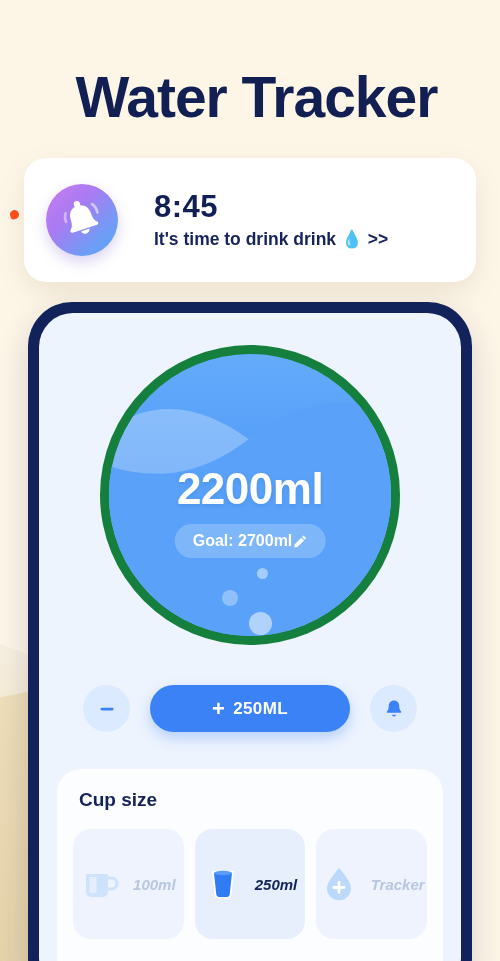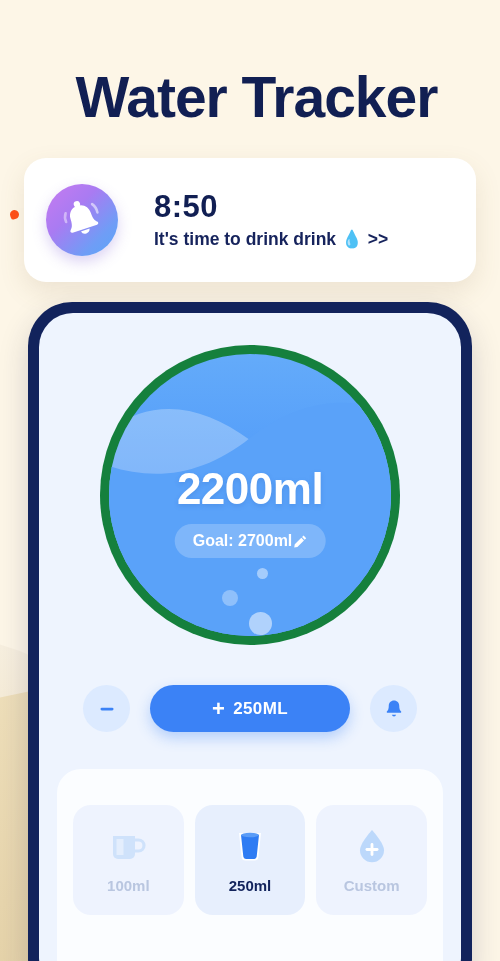--- a/index.html
+++ b/index.html
@@ -118,21 +118,21 @@
 
   
   .cup-card{
     position:absolute;left:18px;right:18px;top:456px;height:215px;
     background:#fbfdff;border-radius:24px;padding:18px 16px 0 16px;box-sizing:border-box;
   }
   .cup-title{font-size:19px;font-weight:bold;color:#14225a;margin:2px 0 0 6px;}
   .cup-grid{display:flex;gap:11px;margin-top:18px;}
   .cup-item{
     flex:1;height:110px;border-radius:18px;background:#eef3fe;
-    display:flex;flex-direction:column;align-items:center;justify-content:center;gap:12px;
+    display:flex;align-items:center;justify-content:center;gap:12px;font-style:italic;
   }
   .cup-item.sel{background:#e7effd;}
   .cup-label{font-size:15px;font-weight:bold;color:#b9c6e0;}
   .cup-item.sel .cup-label{color:#12235c;}
 </style>
 </head>
 <body>
 
 <div class="stage">
 
@@ -153,21 +153,21 @@
     <div class="bell-circle">
       <svg class="bell-glyph" width="52" height="52" viewBox="0 0 52 52">
         <path d="M26 11 c-6.4 0 -10.6 4.6 -10.6 10.8 c0 6.4 -1.4 8.6 -3.4 10.4 c-1.2 1.1 -0.5 3 1.2 3 h25.6 c1.7 0 2.4 -1.9 1.2 -3 c-2 -1.8 -3.4 -4 -3.4 -10.4 C36.6 15.6 32.4 11 26 11 z" fill="#ffffff"></path>
         <circle cx="26" cy="9.5" r="3.2" fill="#ffffff"></circle>
         <path d="M21.5 36.5 a4.6 4.6 0 0 0 9 0 z" fill="#ffffff"></path>
         <path d="M40.5 14 a13 13 0 0 1 2.5 9.5" fill="none" stroke="#ffffff" stroke-opacity=".55" stroke-width="2.6" stroke-linecap="round"></path>
         <path d="M12.5 14.5 a12 12 0 0 0 -2.2 8.5" fill="none" stroke="#ffffff" stroke-opacity=".45" stroke-width="2.6" stroke-linecap="round"></path>
       </svg>
     </div>
     <div class="notif-text">
-      <div class="notif-time">8:50</div>
+      <div class="notif-time">8:45</div>
       <div class="notif-msg">
         <span>It's time to drink drink</span>
         <span class="drop-emoji">💧</span>
         <span>&gt;&gt;</span>
       </div>
     </div>
   </div>
 
   <div class="phone">
     <div class="screen">
@@ -203,20 +203,21 @@
         </div>
         <div class="round-btn">
           <svg width="22" height="22" viewBox="0 0 24 24">
             <path d="M12 2.6 c-3.4 0 -5.7 2.5 -5.7 5.8 c0 3.6 -.8 5 -1.9 6 c-.7 .6 -.3 1.8 .7 1.8 h13.8 c1 0 1.4 -1.2 .7 -1.8 c-1.1 -1 -1.9 -2.4 -1.9 -6 C17.7 5.1 15.4 2.6 12 2.6 z" fill="#3b82f6"></path>
             <path d="M9.7 18.4 a2.4 2.4 0 0 0 4.6 0 z" fill="#3b82f6"></path>
           </svg>
         </div>
       </div>
 
       <div class="cup-card">
+        <div class="cup-title">Cup size</div>
         <div class="cup-grid">
 
           <div class="cup-item">
             <svg width="40" height="38" viewBox="0 0 40 38">
               <path d="M5 9 h22 v18 a5 5 0 0 1 -5 5 h-12 a5 5 0 0 1 -5 -5 z" fill="#cfe2fb"></path>
               <path d="M27 13 h3.5 a5.5 5.5 0 0 1 0 11 H27" fill="none" stroke="#cfe2fb" stroke-width="3.2"></path>
               <path d="M8.5 12 h7 v16 h-7 z" fill="#e4eefd"></path>
             </svg>
             <div class="cup-label">100ml</div>
           </div>
@@ -230,21 +231,21 @@
             <div class="cup-label">250ml</div>
           </div>
 
 
           <div class="cup-item">
             <svg width="40" height="38" viewBox="0 0 40 38">
               <path d="M20 3 C20 3 8 16 8 23.2 A12 12 0 0 0 32 23.2 C32 16 20 3 20 3 z" fill="#bcd8fb"></path>
               <rect x="18.6" y="16" width="2.8" height="13" rx="1.4" fill="#ffffff"></rect>
               <rect x="13.5" y="21.1" width="13" height="2.8" rx="1.4" fill="#ffffff"></rect>
             </svg>
-            <div class="cup-label">Custom</div>
+            <div class="cup-label">Tracker</div>
           </div>
 
         </div>
       </div>
 
     </div>
   </div>
 </div>
 
 </body></html>

